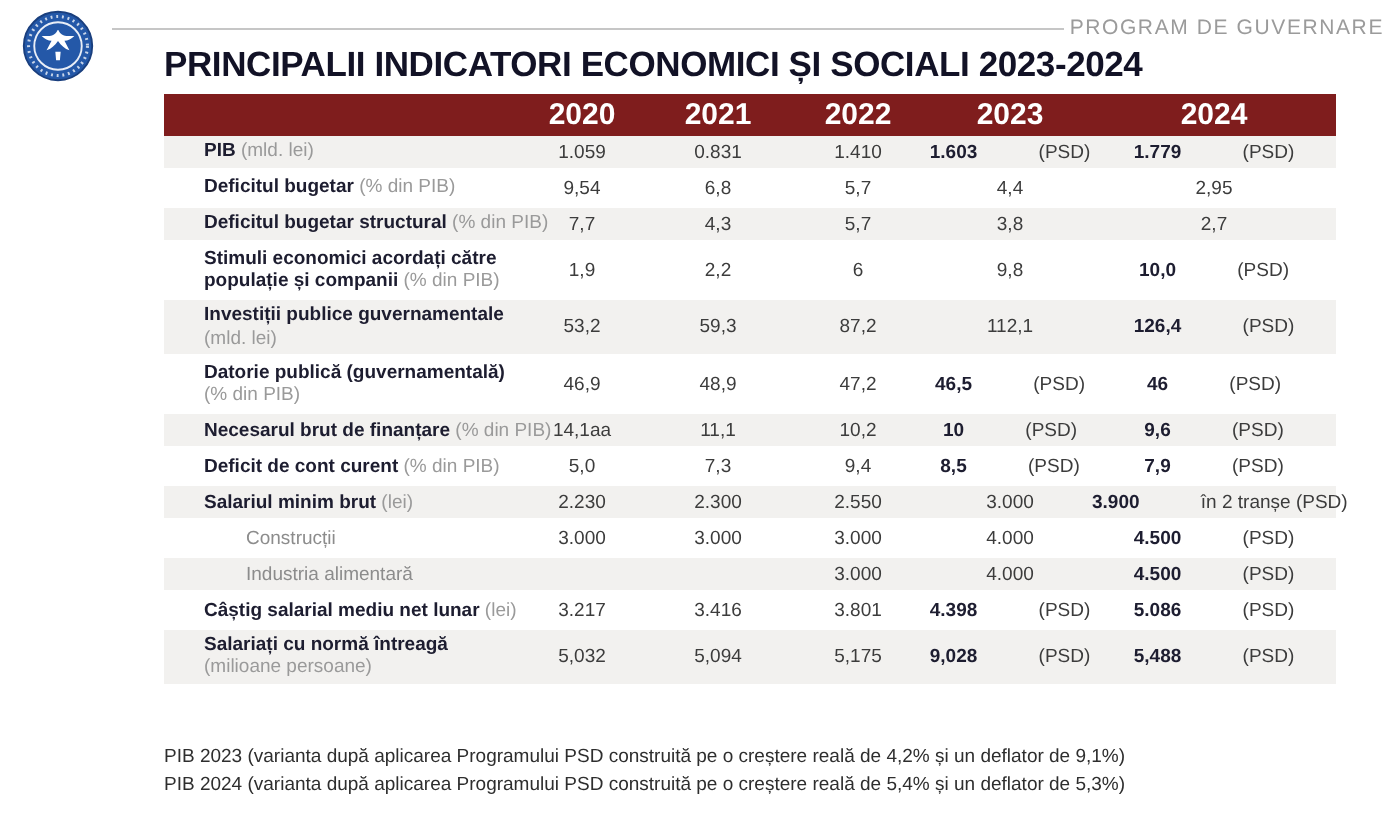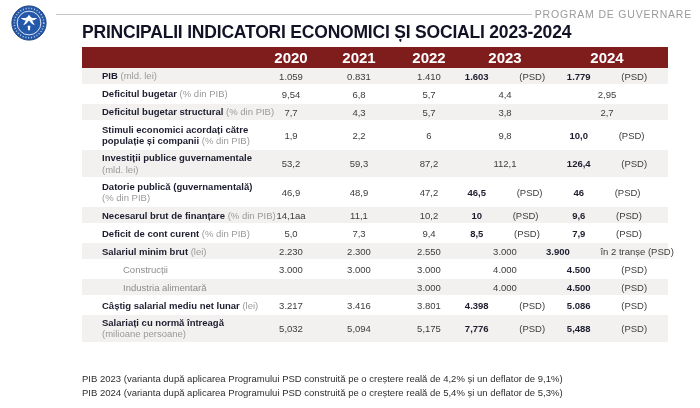--- a/index.html
+++ b/index.html
@@ -195,21 +195,21 @@
         <div class="val-cell"><span class="vb">5.086</span><span class="vs"> (PSD)</span></div>
       </div>
       <div class="row grid-cols striped">
         <div class="label-cell">
           <div class="label-line"><span class="lb">Salariați cu normă întreagă</span></div>
           <div class="label-line"><span class="ln">(milioane persoane)</span></div>
         </div>
         <div class="val-cell"><span class="vt">5,032</span></div>
         <div class="val-cell"><span class="vt">5,094</span></div>
         <div class="val-cell"><span class="vt">5,175</span></div>
-        <div class="val-cell"><span class="vb">7,776</span><span class="vs"> (PSD)</span></div>
+        <div class="val-cell"><span class="vb">9,028</span><span class="vs"> (PSD)</span></div>
         <div class="val-cell"><span class="vb">5,488</span><span class="vs"> (PSD)</span></div>
       </div>
     </div>
 </div>
 
 <div class="footnotes">
   <div>PIB 2023 (varianta după aplicarea Programului PSD construită pe o creștere reală de 4,2% și un deflator de 9,1%)</div>
   <div>PIB 2024 (varianta după aplicarea Programului PSD construită pe o creștere reală de 5,4% și un deflator de 5,3%)</div>
 </div>
 

